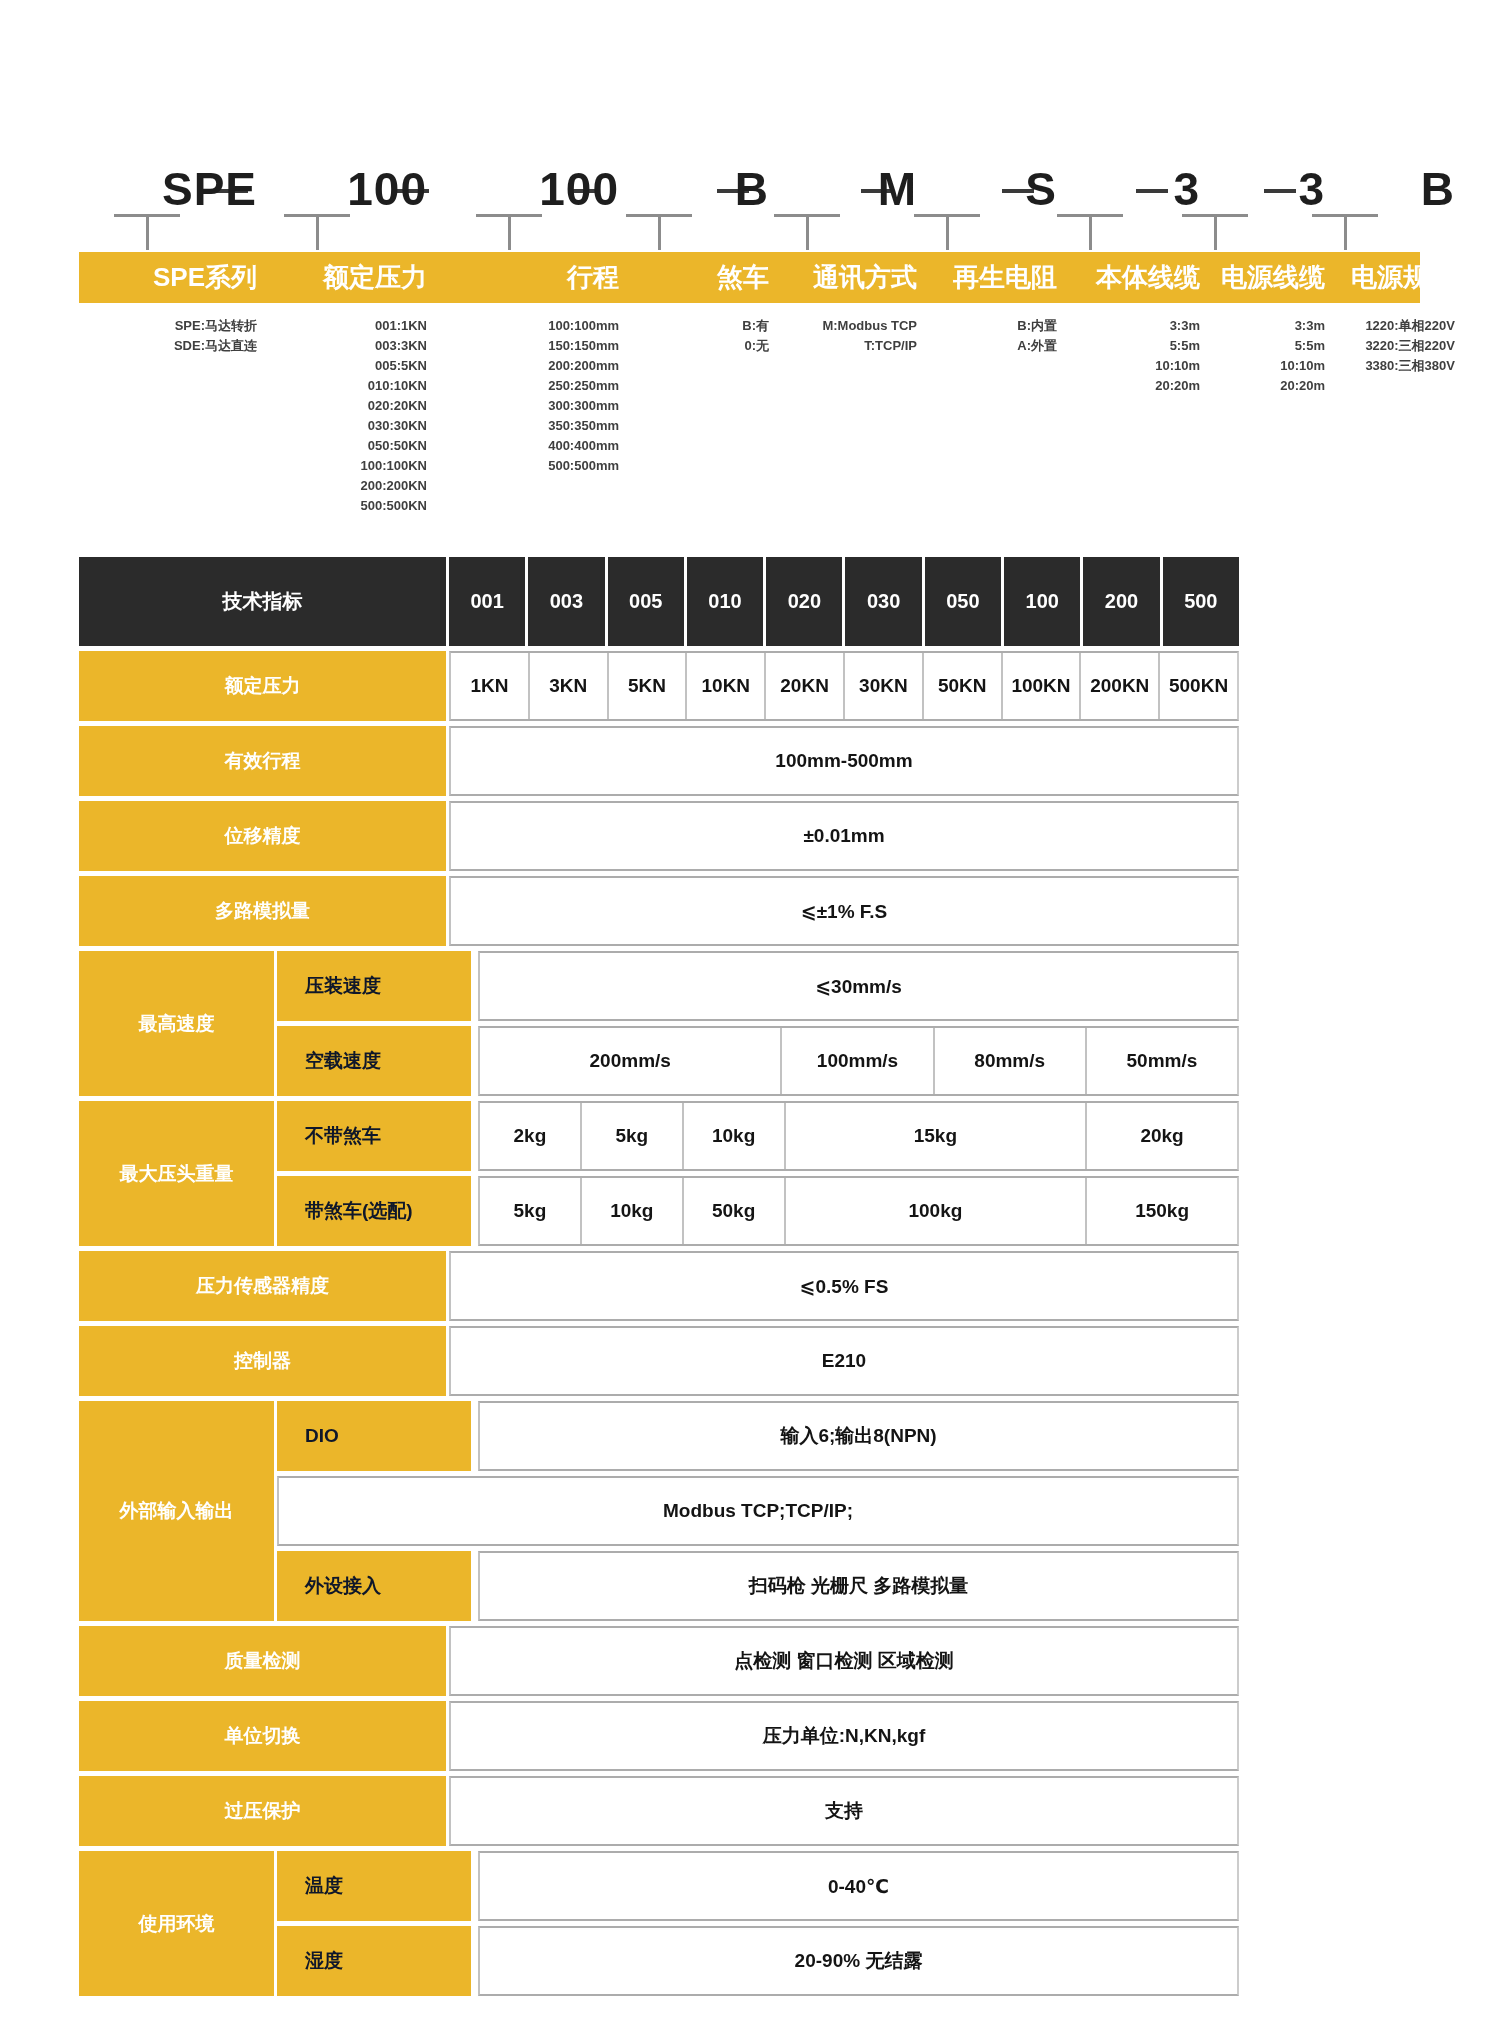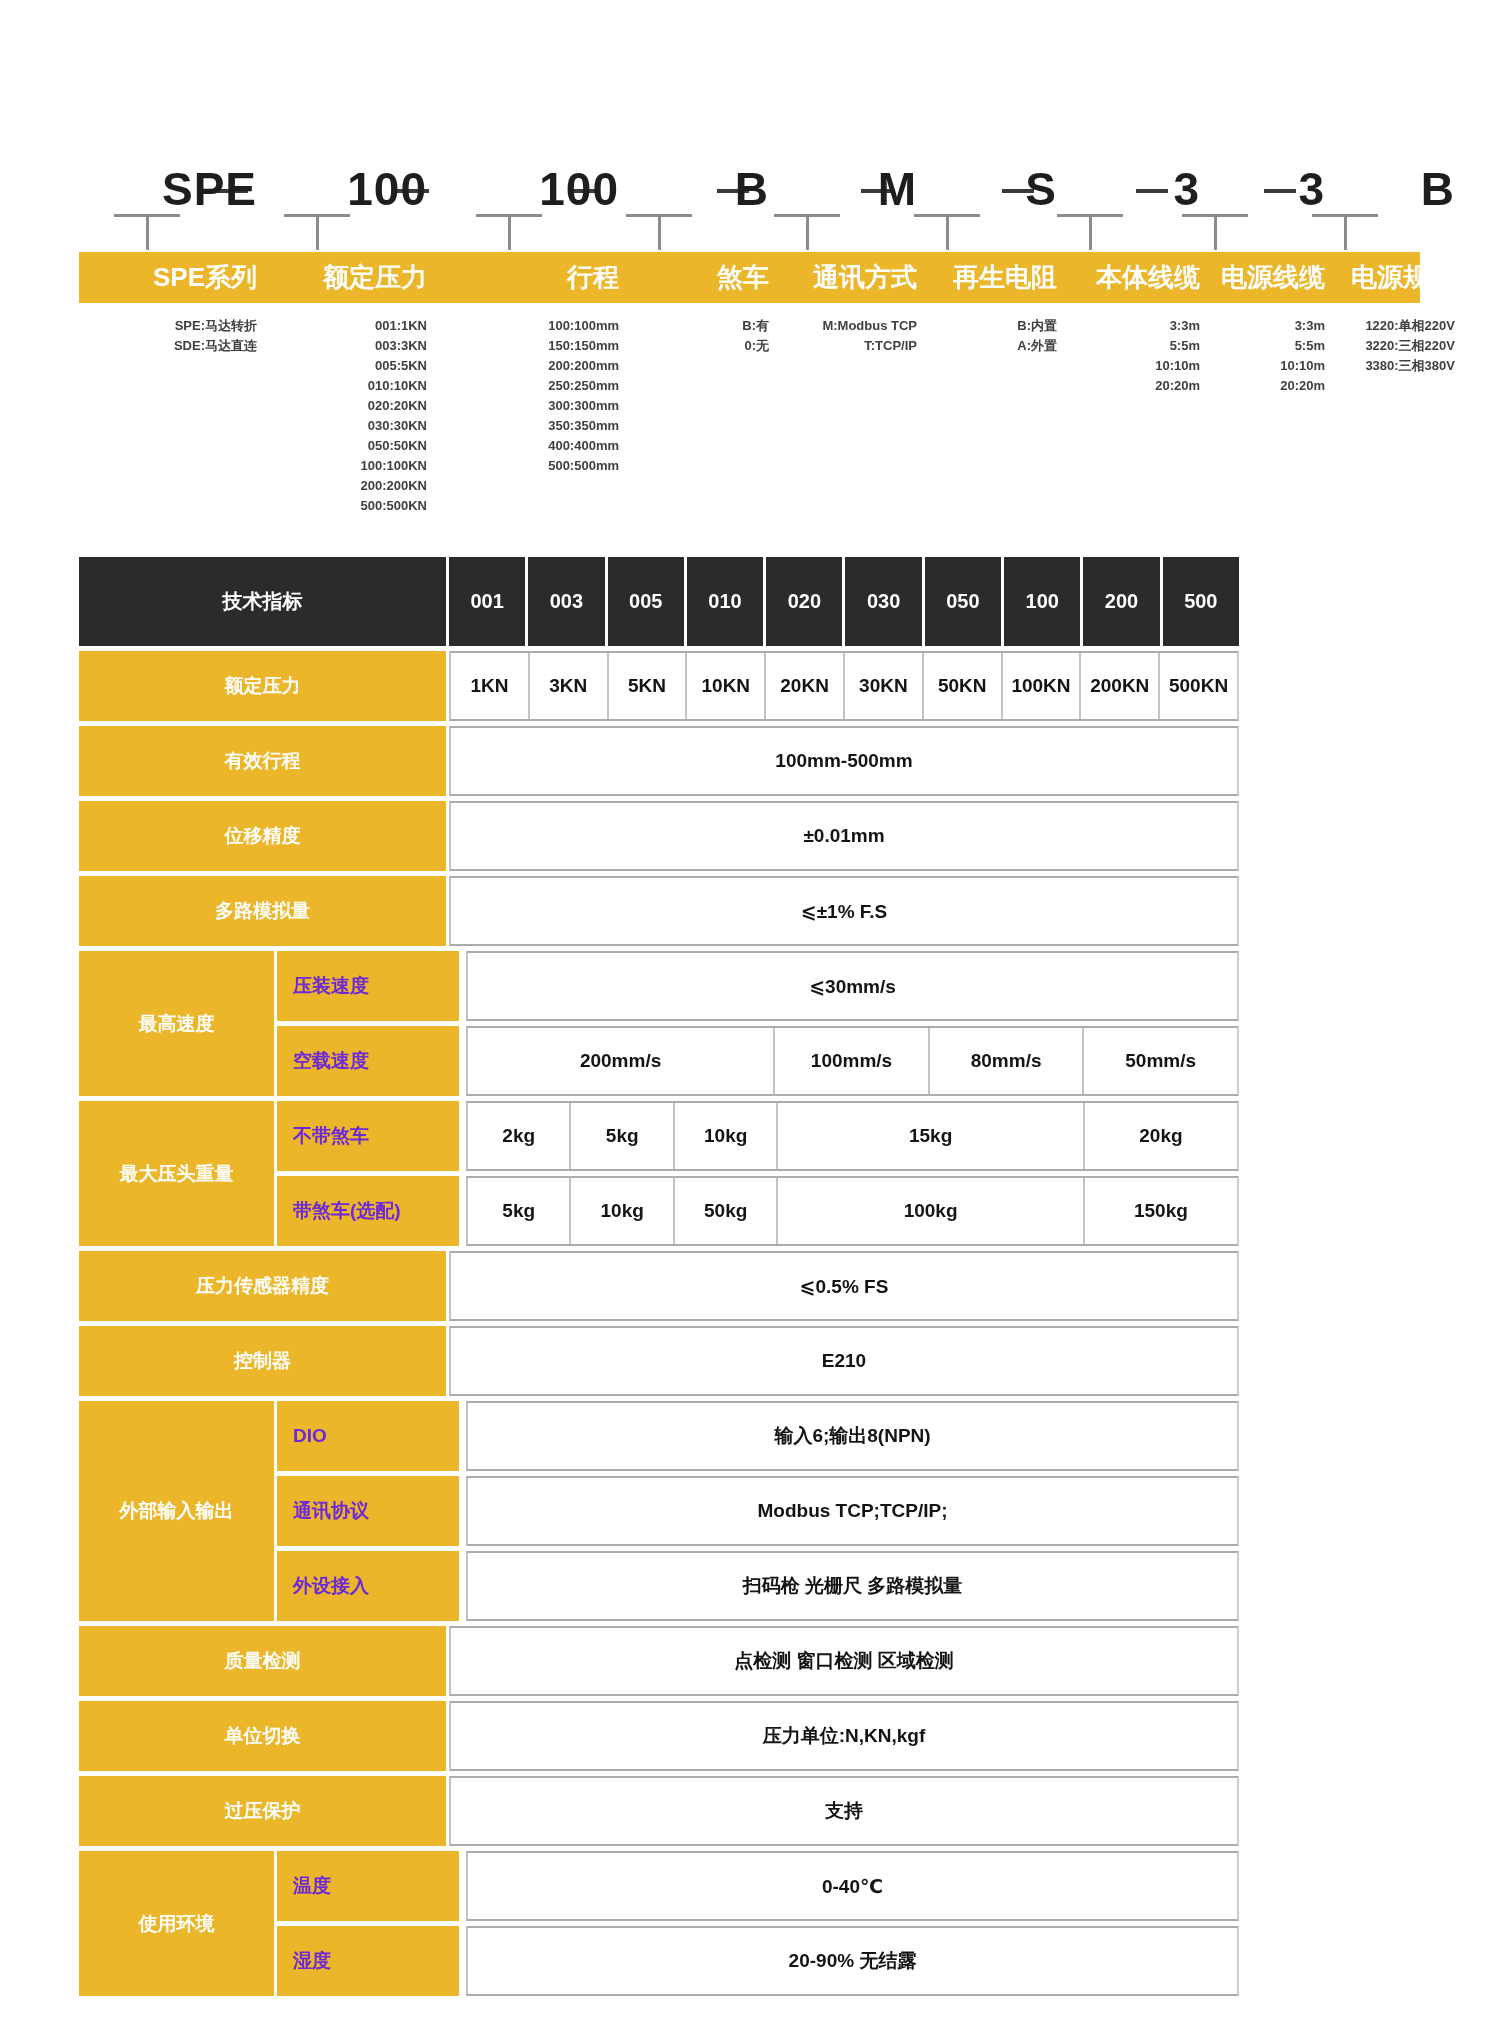--- a/index.html
+++ b/index.html
@@ -25,22 +25,22 @@
   .h-col{flex:1;}
   .row,.srow{display:flex;height:70px;}
   .row{margin-top:5px;}
   .grow{display:flex;margin-top:5px;}
   .lbl{flex:0 0 367px;margin-right:3px;background:#ebb62a;color:#fff;font-size:19px;font-weight:700;
        display:flex;align-items:center;justify-content:center;}
   .g-lbl{flex:0 0 195px;margin-right:3px;background:#ebb62a;color:#fff;font-size:19px;font-weight:700;
        display:flex;align-items:center;justify-content:center;}
   .g-body{flex:1;display:flex;flex-direction:column;}
   .g-body .srow + .srow{margin-top:5px;}
-  .s-lbl{flex:0 0 166px;margin-right:7px;background:#ebb62a;color:#6d28d9;font-size:19px;font-weight:700;
-       display:flex;align-items:center;padding-left:16px;}
+  .s-lbl{flex:0 0 166px;margin-right:7px;background:#ebb62a;color:#0f172a;font-size:19px;font-weight:700;
+       display:flex;align-items:center;padding-left:28px;}
   .data{flex:1;display:flex;background:#fff;border-top:2px solid #acacac;border-bottom:2px solid #acacac;
        border-left:2px solid #c2c2c2;border-right:2px solid #cccccc;}
   .vcell{display:flex;align-items:center;justify-content:center;font-size:19px;font-weight:700;color:#141414;}
   .vcell + .vcell{border-left:2px solid #c2c2c2;}
 </style>
 </head>
 <body>
 
 <div id="canvas">
 
@@ -290,21 +290,20 @@
     <div class="grow">
       <div class="g-lbl">外部输入输出</div>
       <div class="g-body">
         <div class="srow">
           <div class="s-lbl">DIO</div>
           <div class="data">
             <div class="vcell" style="flex:30">输入6;输出8(NPN)</div>
           </div>
         </div>
         <div class="srow">
-          <div class="s-lbl">通讯协议</div>
           <div class="data">
             <div class="vcell" style="flex:30">Modbus TCP;TCP/IP;</div>
           </div>
         </div>
         <div class="srow">
           <div class="s-lbl">外设接入</div>
           <div class="data">
             <div class="vcell" style="flex:30">扫码枪 光栅尺 多路模拟量</div>
           </div>
         </div>

